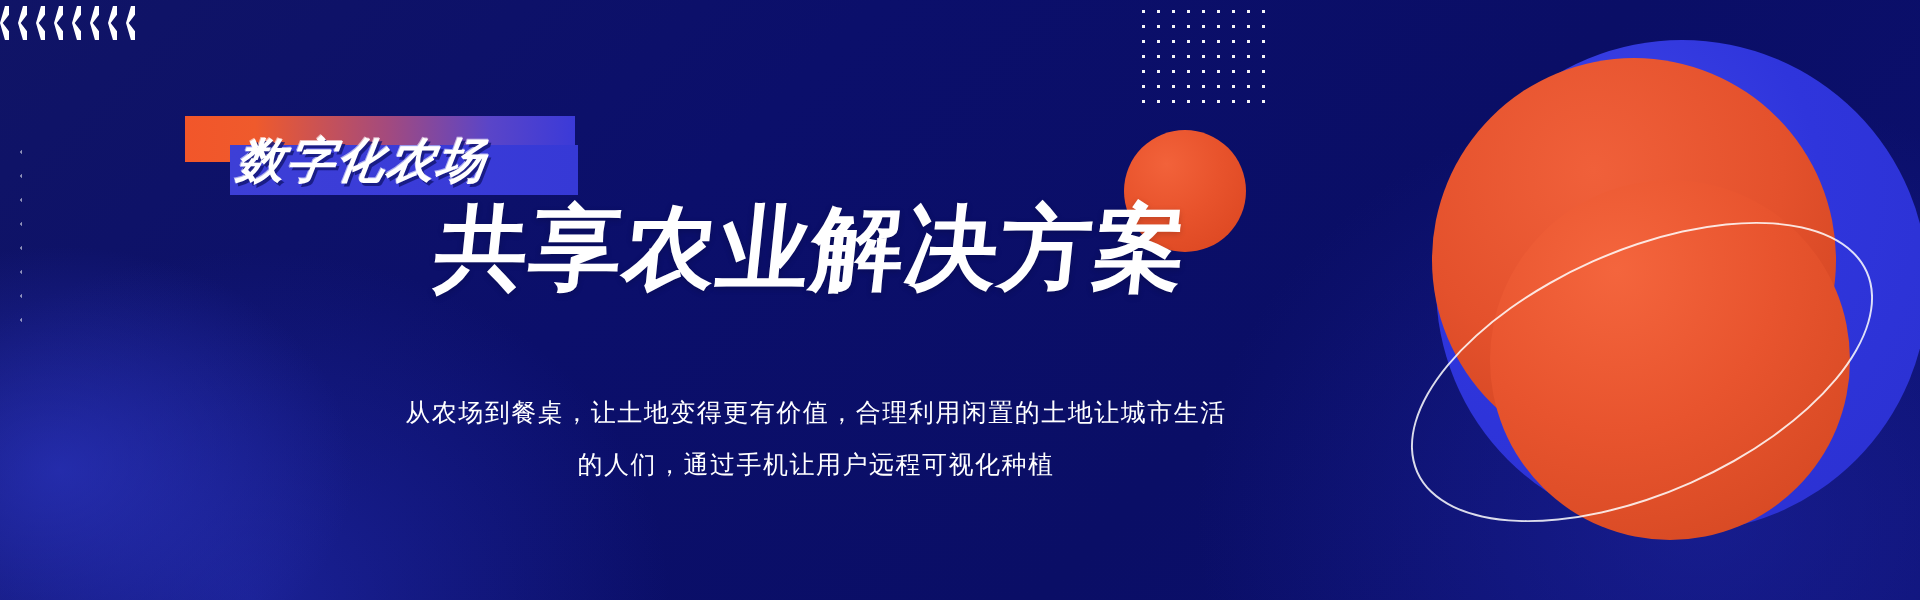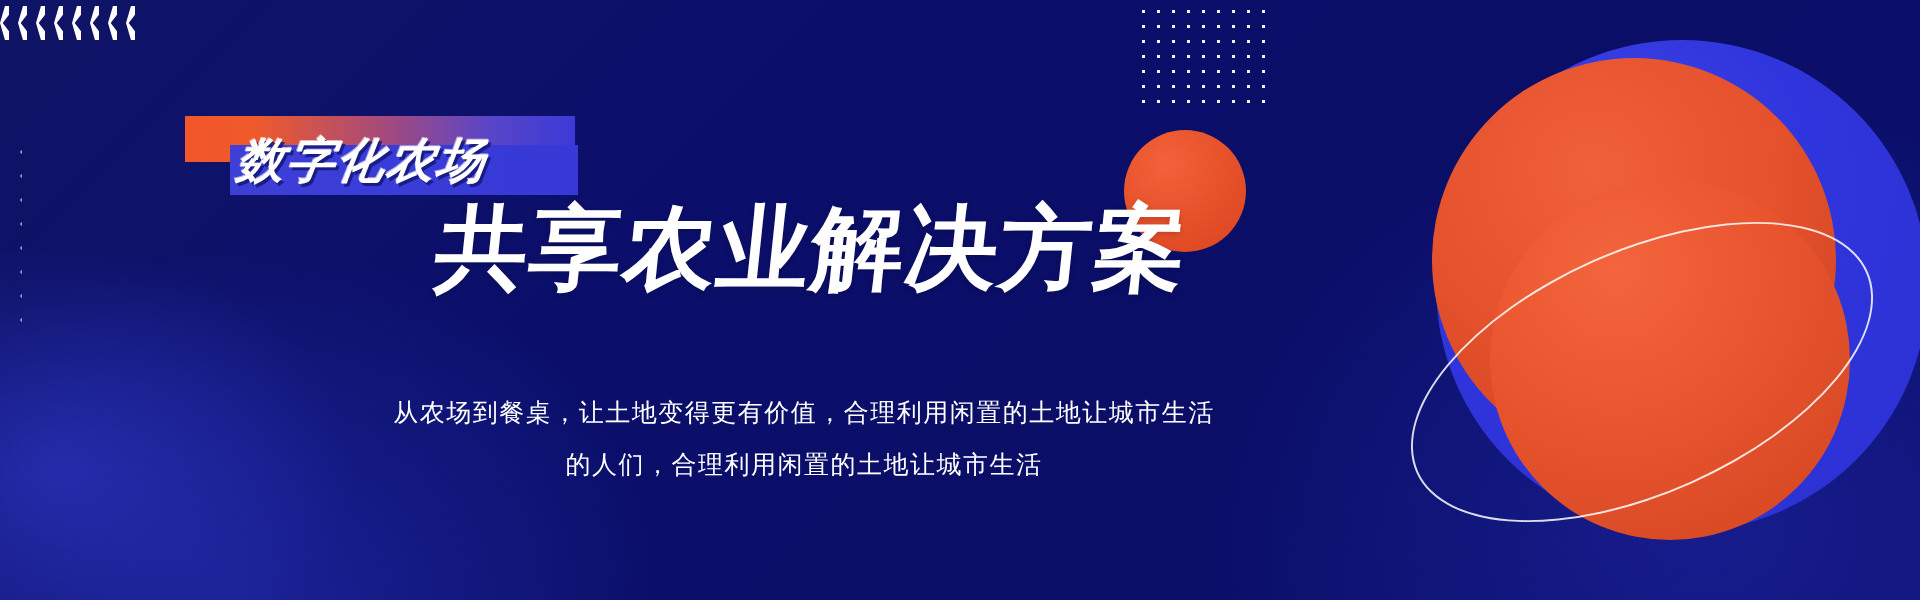--- a/index.html
+++ b/index.html
@@ -94,21 +94,21 @@
   #main-title{
     position:absolute;left:436px;top:196px;
     font-size:92px;line-height:104px;font-weight:bold;
     color:#ffffff;white-space:nowrap;letter-spacing:2px;
     transform:skewX(-6deg);
     text-shadow:0 2px 6px rgba(0,0,0,.18);
   }
 
   
   #subtitle{
-    position:absolute;left:304px;top:386px;width:1000px;
+    position:absolute;left:316px;top:386px;width:1000px;
     text-align:center;color:#ffffff;
     font-size:25px;line-height:52px;letter-spacing:1.5px;
     font-weight:400;
   }
   #subtitle .ln{display:block;white-space:nowrap;}
 </style>
 </head>
 <body>
 
 <div id="banner">
@@ -137,16 +137,16 @@
   <div id="tag-wrap">
     <div id="tag-grad"></div>
     <div id="tag-blue"></div>
     <div id="tag-text">数字化农场</div>
   </div>
 
   <div id="main-title">共享农业解决方案</div>
 
   <div id="subtitle">
     <span class="ln">从农场到餐桌，让土地变得更有价值，合理利用闲置的土地让城市生活</span>
-    <span class="ln">的人们，合理利用闲置的土地让城市生活</span>
+    <span class="ln">的人们，通过手机让用户远程可视化种植</span>
   </div>
 
 </div>
 
 </body></html>

